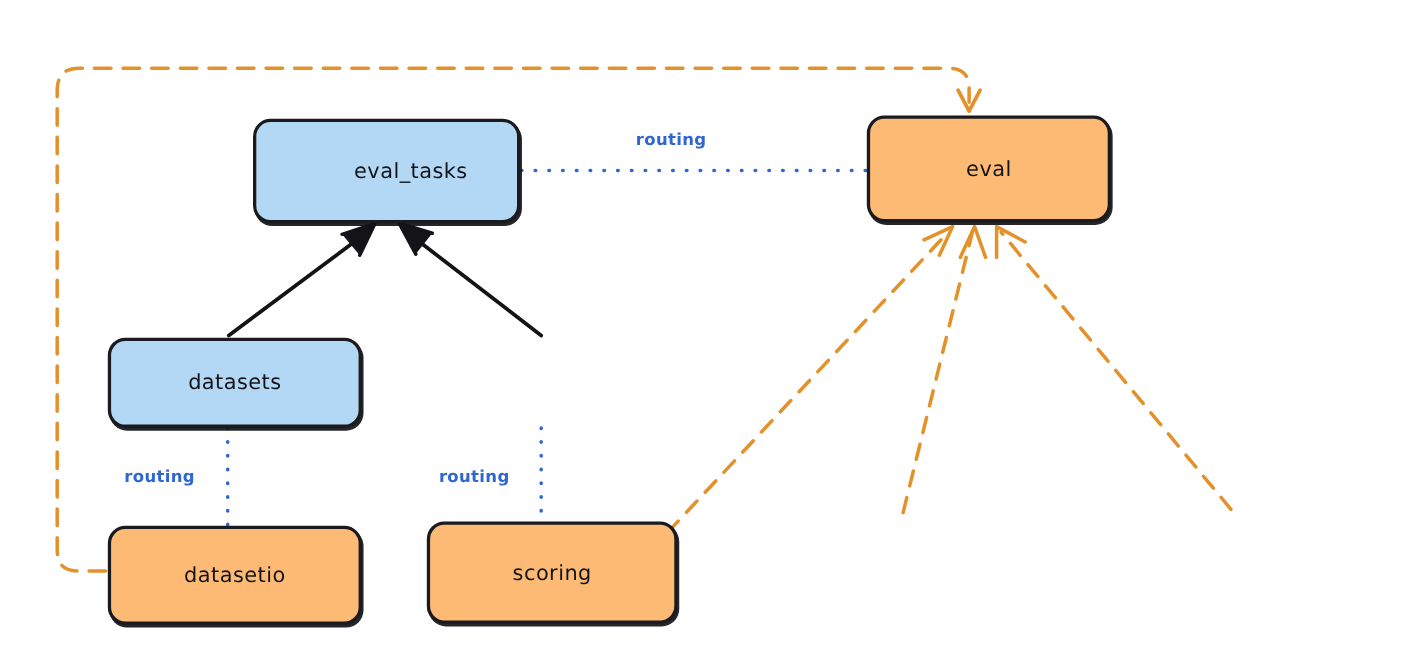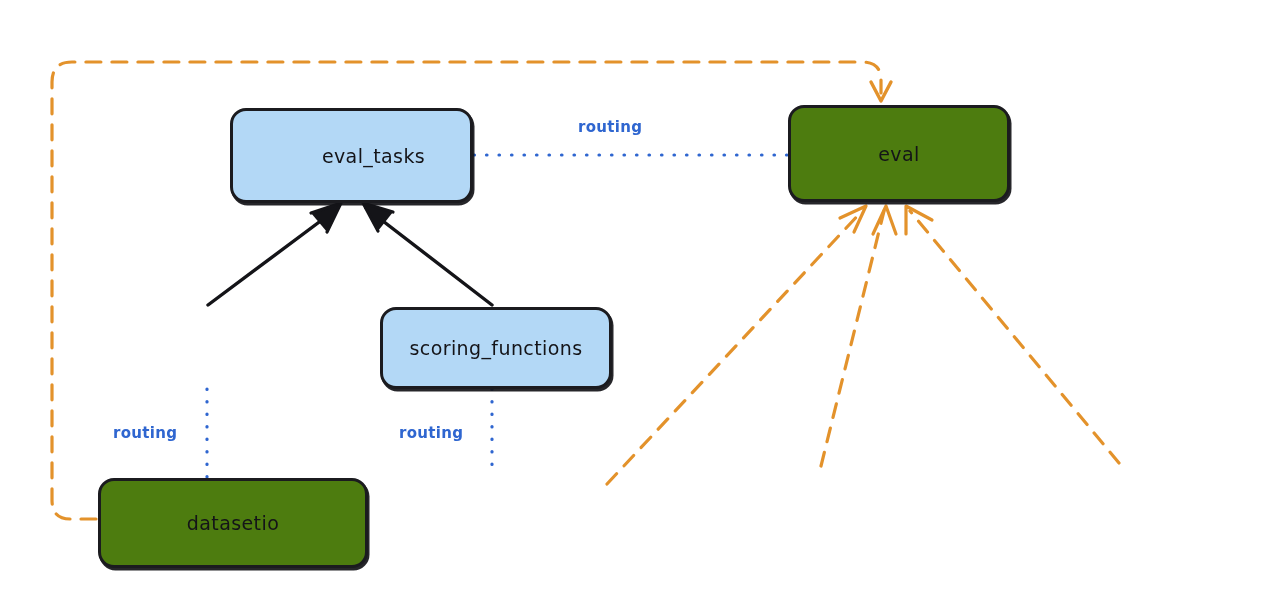--- a/index.html
+++ b/index.html
@@ -36,21 +36,21 @@
     box-shadow: 1.5px 2.5px 0 0 rgba(20,20,24,0.92);
   }
   .node .node-label {
     font-family: "DejaVu Sans", sans-serif;
     font-size: 19px;
     color: #141418;
     letter-spacing: 0.4px;
     white-space: nowrap;
   }
   .node.blue  { background: #b3d8f6; }
-  .node.green { background: #4d7c0f; }
+  .node.green { background: #fdba74; }
 
   .edge-label {
     position: absolute;
     font-family: "DejaVu Sans", sans-serif;
     font-size: 15px;
     color: #2f66d0;
     letter-spacing: 0.3px;
     white-space: nowrap;
     z-index: 6;
     font-weight: bold;
@@ -89,29 +89,32 @@
   </svg>
 
   <div class="node blue" style="left:230px; top:108px; width:243px; height:95px;padding-left:44px;">
     <span class="node-label">eval_tasks</span>
   </div>
 
   <div class="node green" style="left:788px; top:105px; width:222px; height:97px;">
     <span class="node-label">eval</span>
   </div>
 
-
-  <div class="node blue" style="left:380px; top:307px; width:232px; height:82px;">
-    <span class="node-label">scoring_functions</span>
+  <div class="node blue" style="left:98px; top:307px; width:231px; height:82px;">
+    <span class="node-label">datasets</span>
   </div>
 
-  <div class="node green" style="left:98px; top:478px; width:270px; height:90px;">
+
+  <div class="node green" style="left:98px; top:478px; width:231px; height:90px;">
     <span class="node-label">datasetio</span>
   </div>
 
+  <div class="node green" style="left:388px; top:474px; width:228px; height:93px;">
+    <span class="node-label">scoring</span>
+  </div>
 
 
 
   <div class="edge-label" style="left:578px; top:118px;">routing</div>
 
   <div class="edge-label" style="left:113px; top:424px;">routing</div>
 
   <div class="edge-label" style="left:399px; top:424px;">routing</div>
 
 </div>

